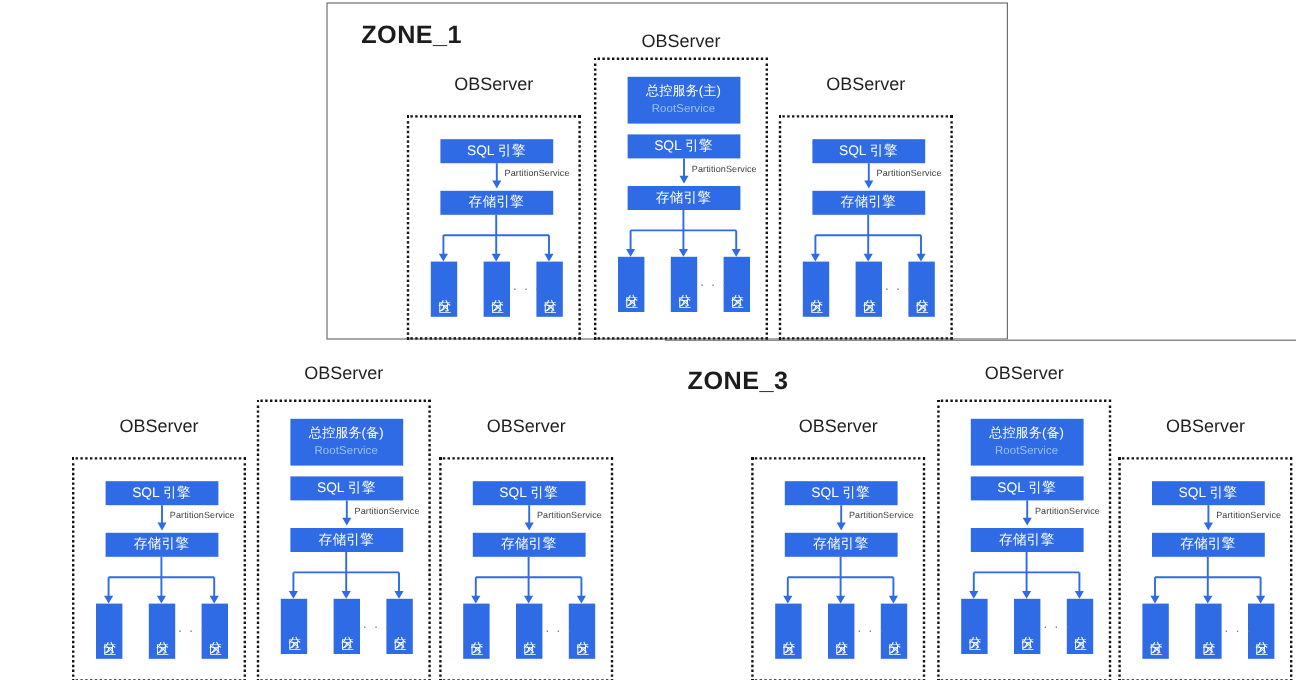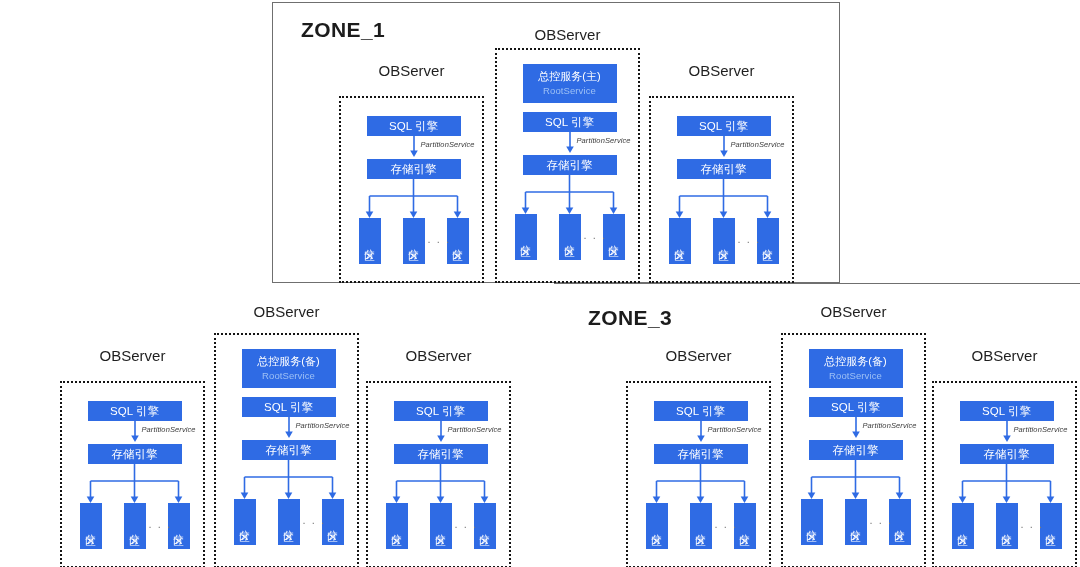--- a/index.html
+++ b/index.html
@@ -74,21 +74,20 @@
     font-size:10.5px;
     padding-top:2px;
   }
 
   .ps-label{
     position:absolute;
     font-size:7.5px;
     color:#3c3c3c;
     white-space:nowrap;
     letter-spacing:.1px;
-    font-style:italic;
   }
   .dots{
     position:absolute;
     font-size:11px;
     letter-spacing:1.6px;
     color:#7a7a7a;
     white-space:nowrap;
   }
 
   
@@ -100,21 +99,21 @@
 <body>
 
 <div id="stage">
 
   <div class="zone" id="zone1">
     <div class="zone-title" style="left:28px;top:15px;">ZONE_1</div>
   </div>
 
 
   <div class="zone" id="zone3">
-    <div class="zone-title" style="left:34px;top:22px;">ZONE_3</div>
+    <div class="zone-title" style="left:19px;top:22px;">ZONE_3</div>
   </div>
 
   <div id="observers-layer">
       <div class="obs-group" style="left: 339px; top: 62px; width: 145px;">
         <div class="obs-label" style="top: 0px;">OBServer</div>
         <div class="obs-box" style="left: 0px; top: 34px; width: 145px; height: 187px;">
           <div class="blk" style="left: 25.5px; top: 18px; width: 94px; height: 20px;">SQL 引擎</div>
           <svg class="conn" width="10" height="21" style="left: 67.5px; top: 38px;">
             <path class="ln" d="M5 0 L5 15"></path>
             <path class="hd" d="M5 21 L1.2 14.5 L8.8 14.5 Z"></path>

